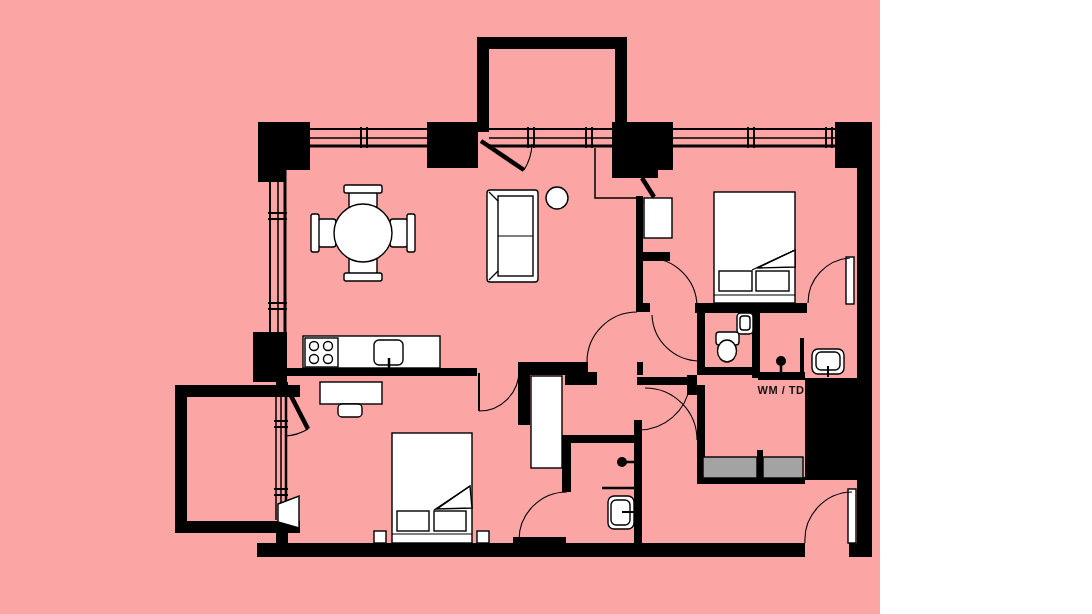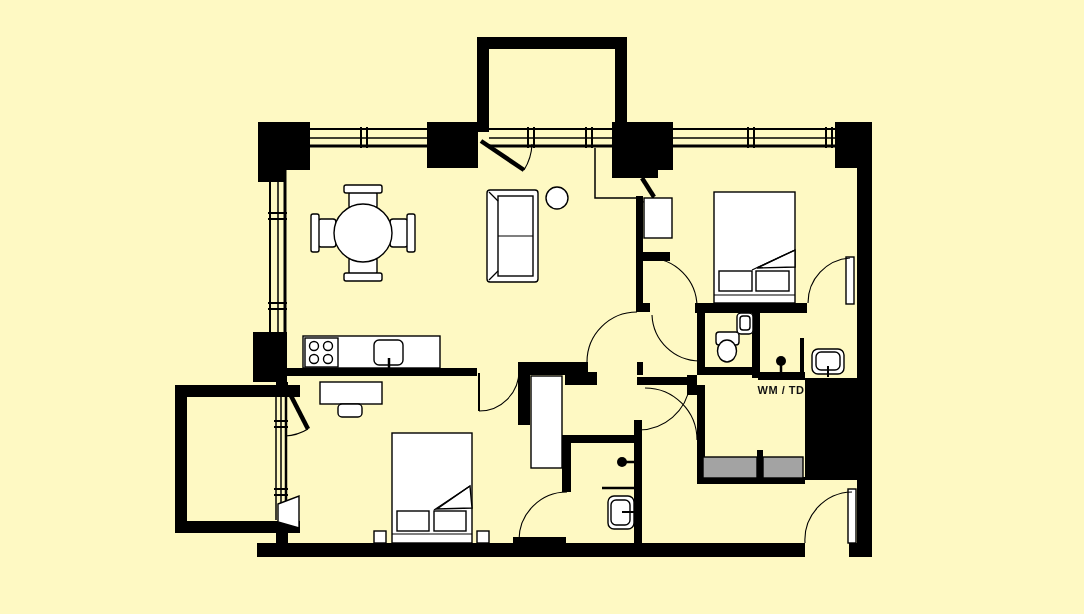--- a/index.html
+++ b/index.html
@@ -1,16 +1,16 @@
 <!DOCTYPE html>
 <html><head>
 <meta charset="utf-8">
 <style>
   html,body{margin:0;padding:0;background:#ffffff;}
-  .stage{position:relative;width:1084px;height:614px;background:#fef9c3;overflow:hidden;
+  .stage{position:relative;width:880px;height:614px;background:#fca5a5;overflow:hidden;
          font-family:"Liberation Sans", sans-serif;}
   svg{display:block;}
   .wm-label{font-family:"Liberation Sans","DejaVu Sans",sans-serif;font-size:11px;font-weight:bold;letter-spacing:.5px;}
   .wall{fill:#000000;stroke:none;}
   .thin{stroke:#000000;fill:none;}
   .furn{fill:#ffffff;stroke:#000000;stroke-width:1.4;}
   .arc{fill:none;stroke:#000000;stroke-width:1.1;}
   .leaf{stroke:#000000;stroke-width:4.5;fill:none;}
 </style>
 </head>

